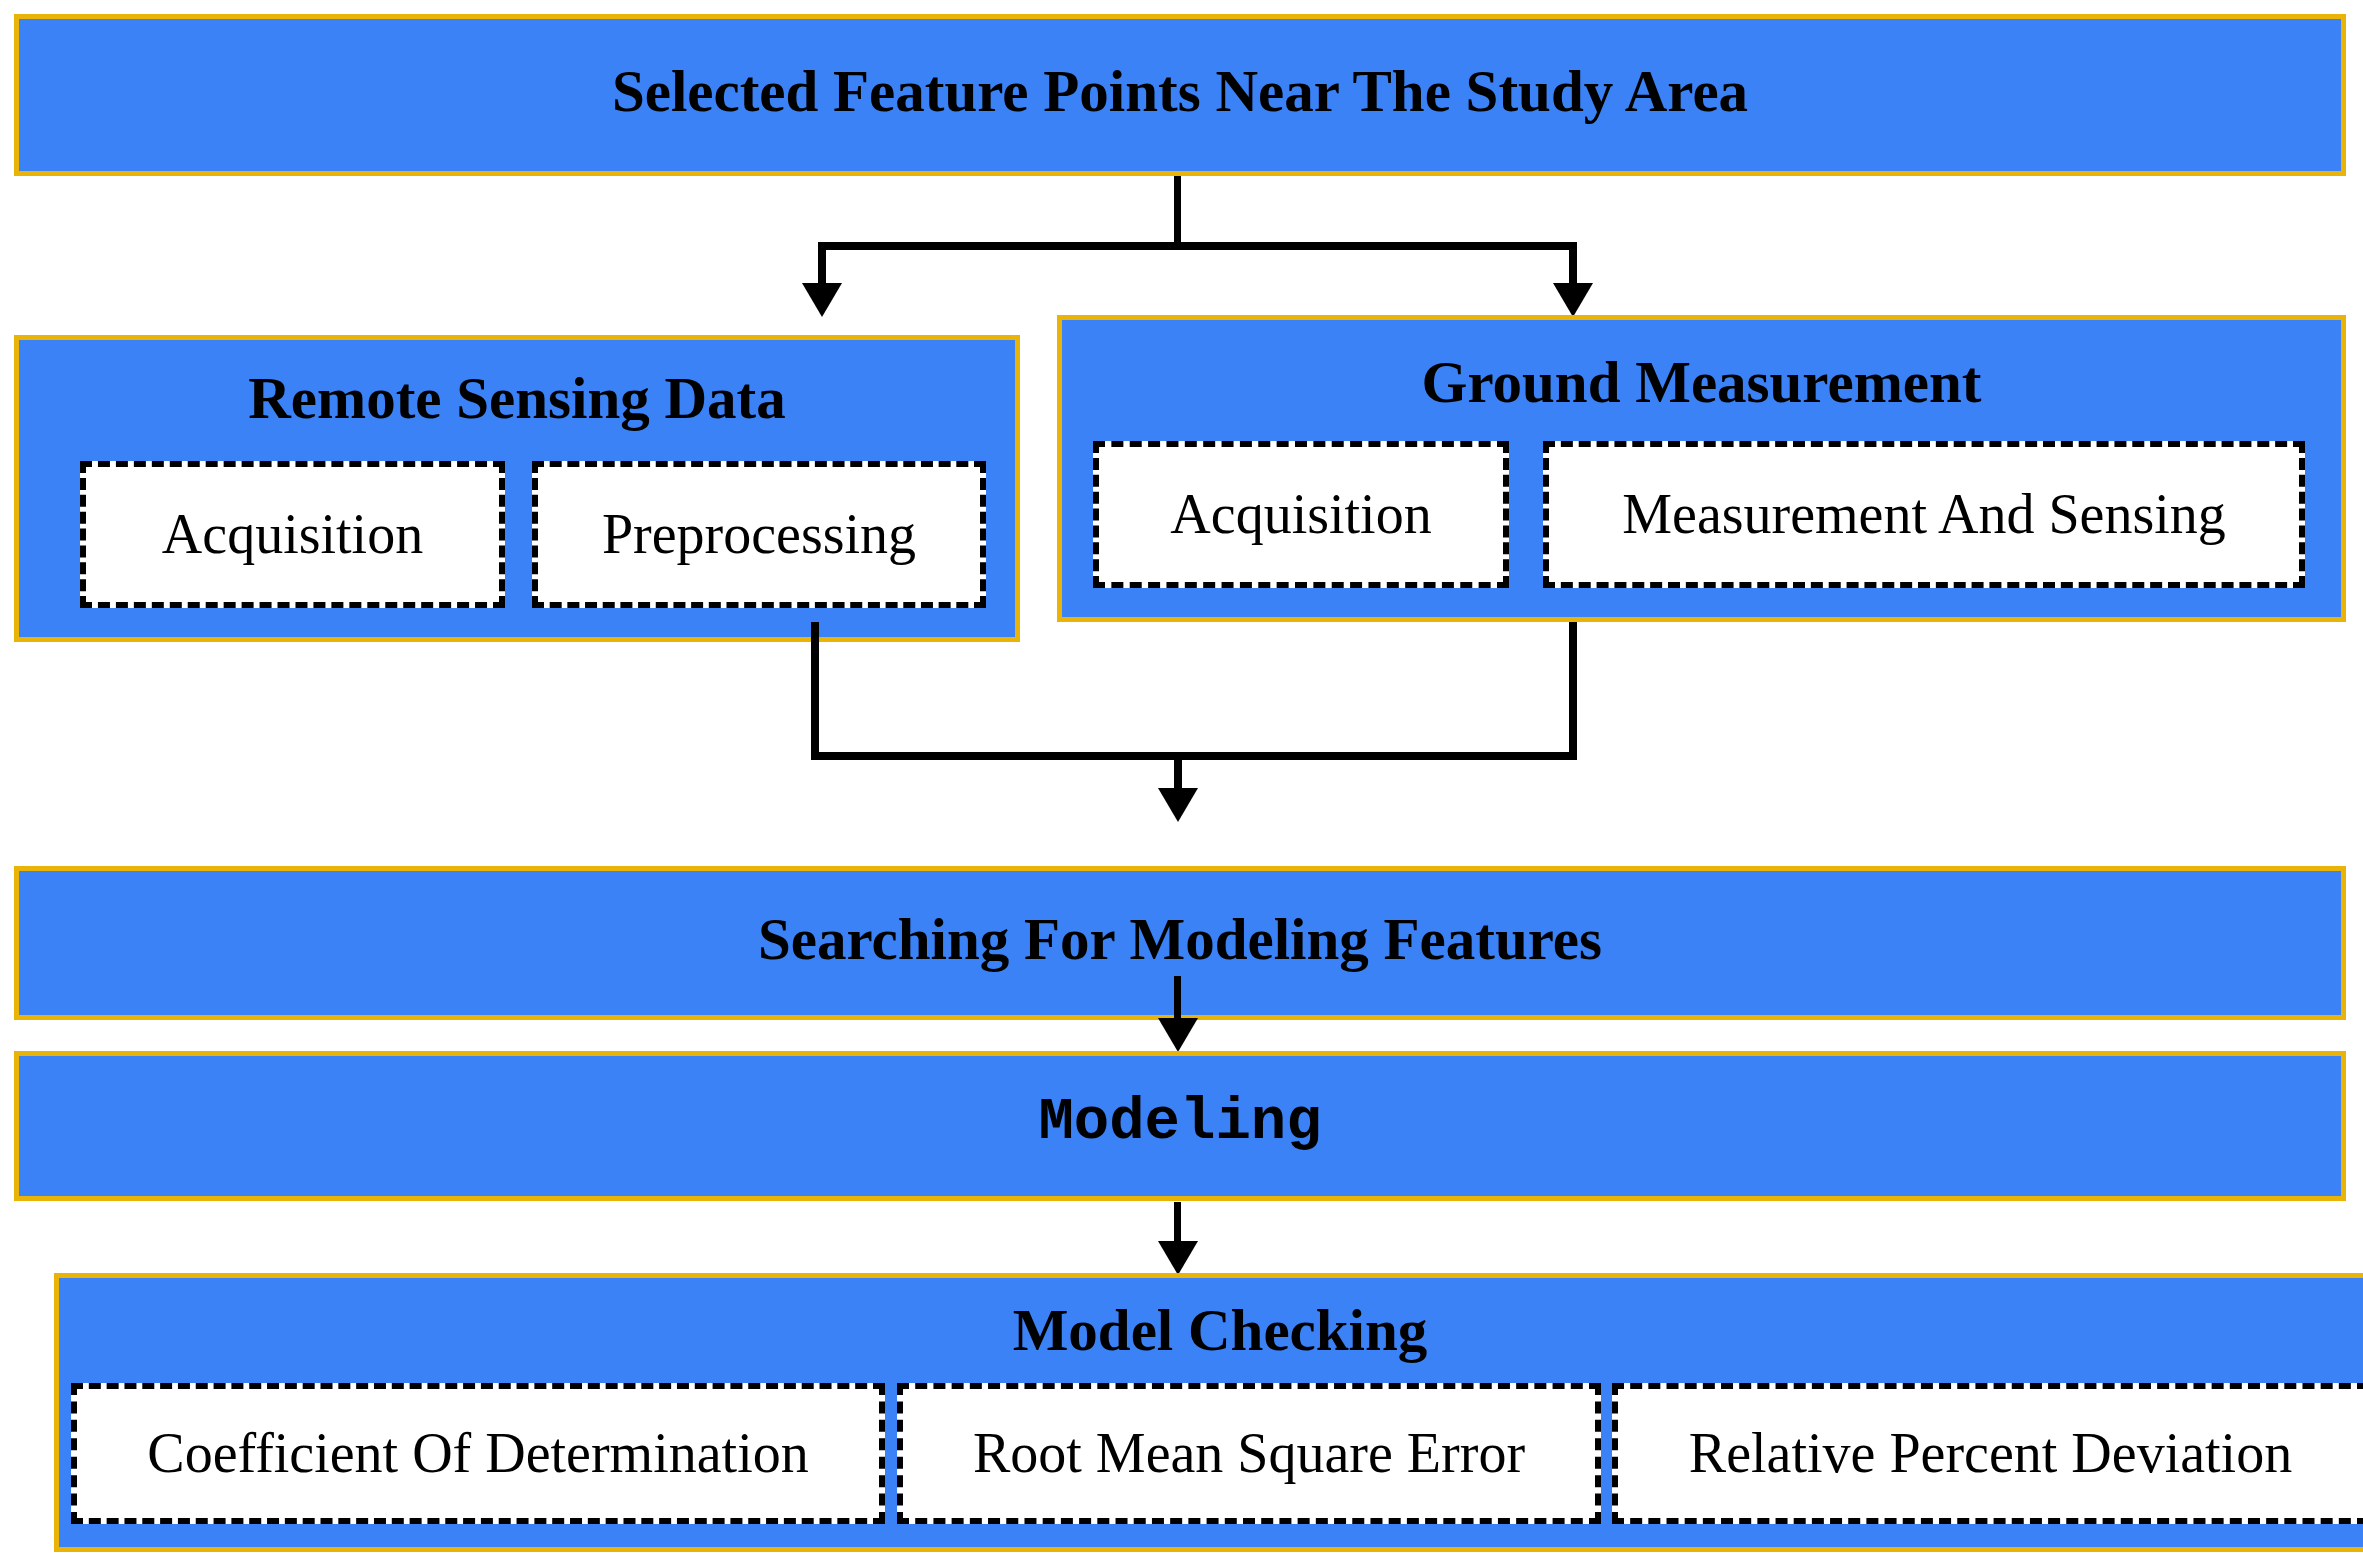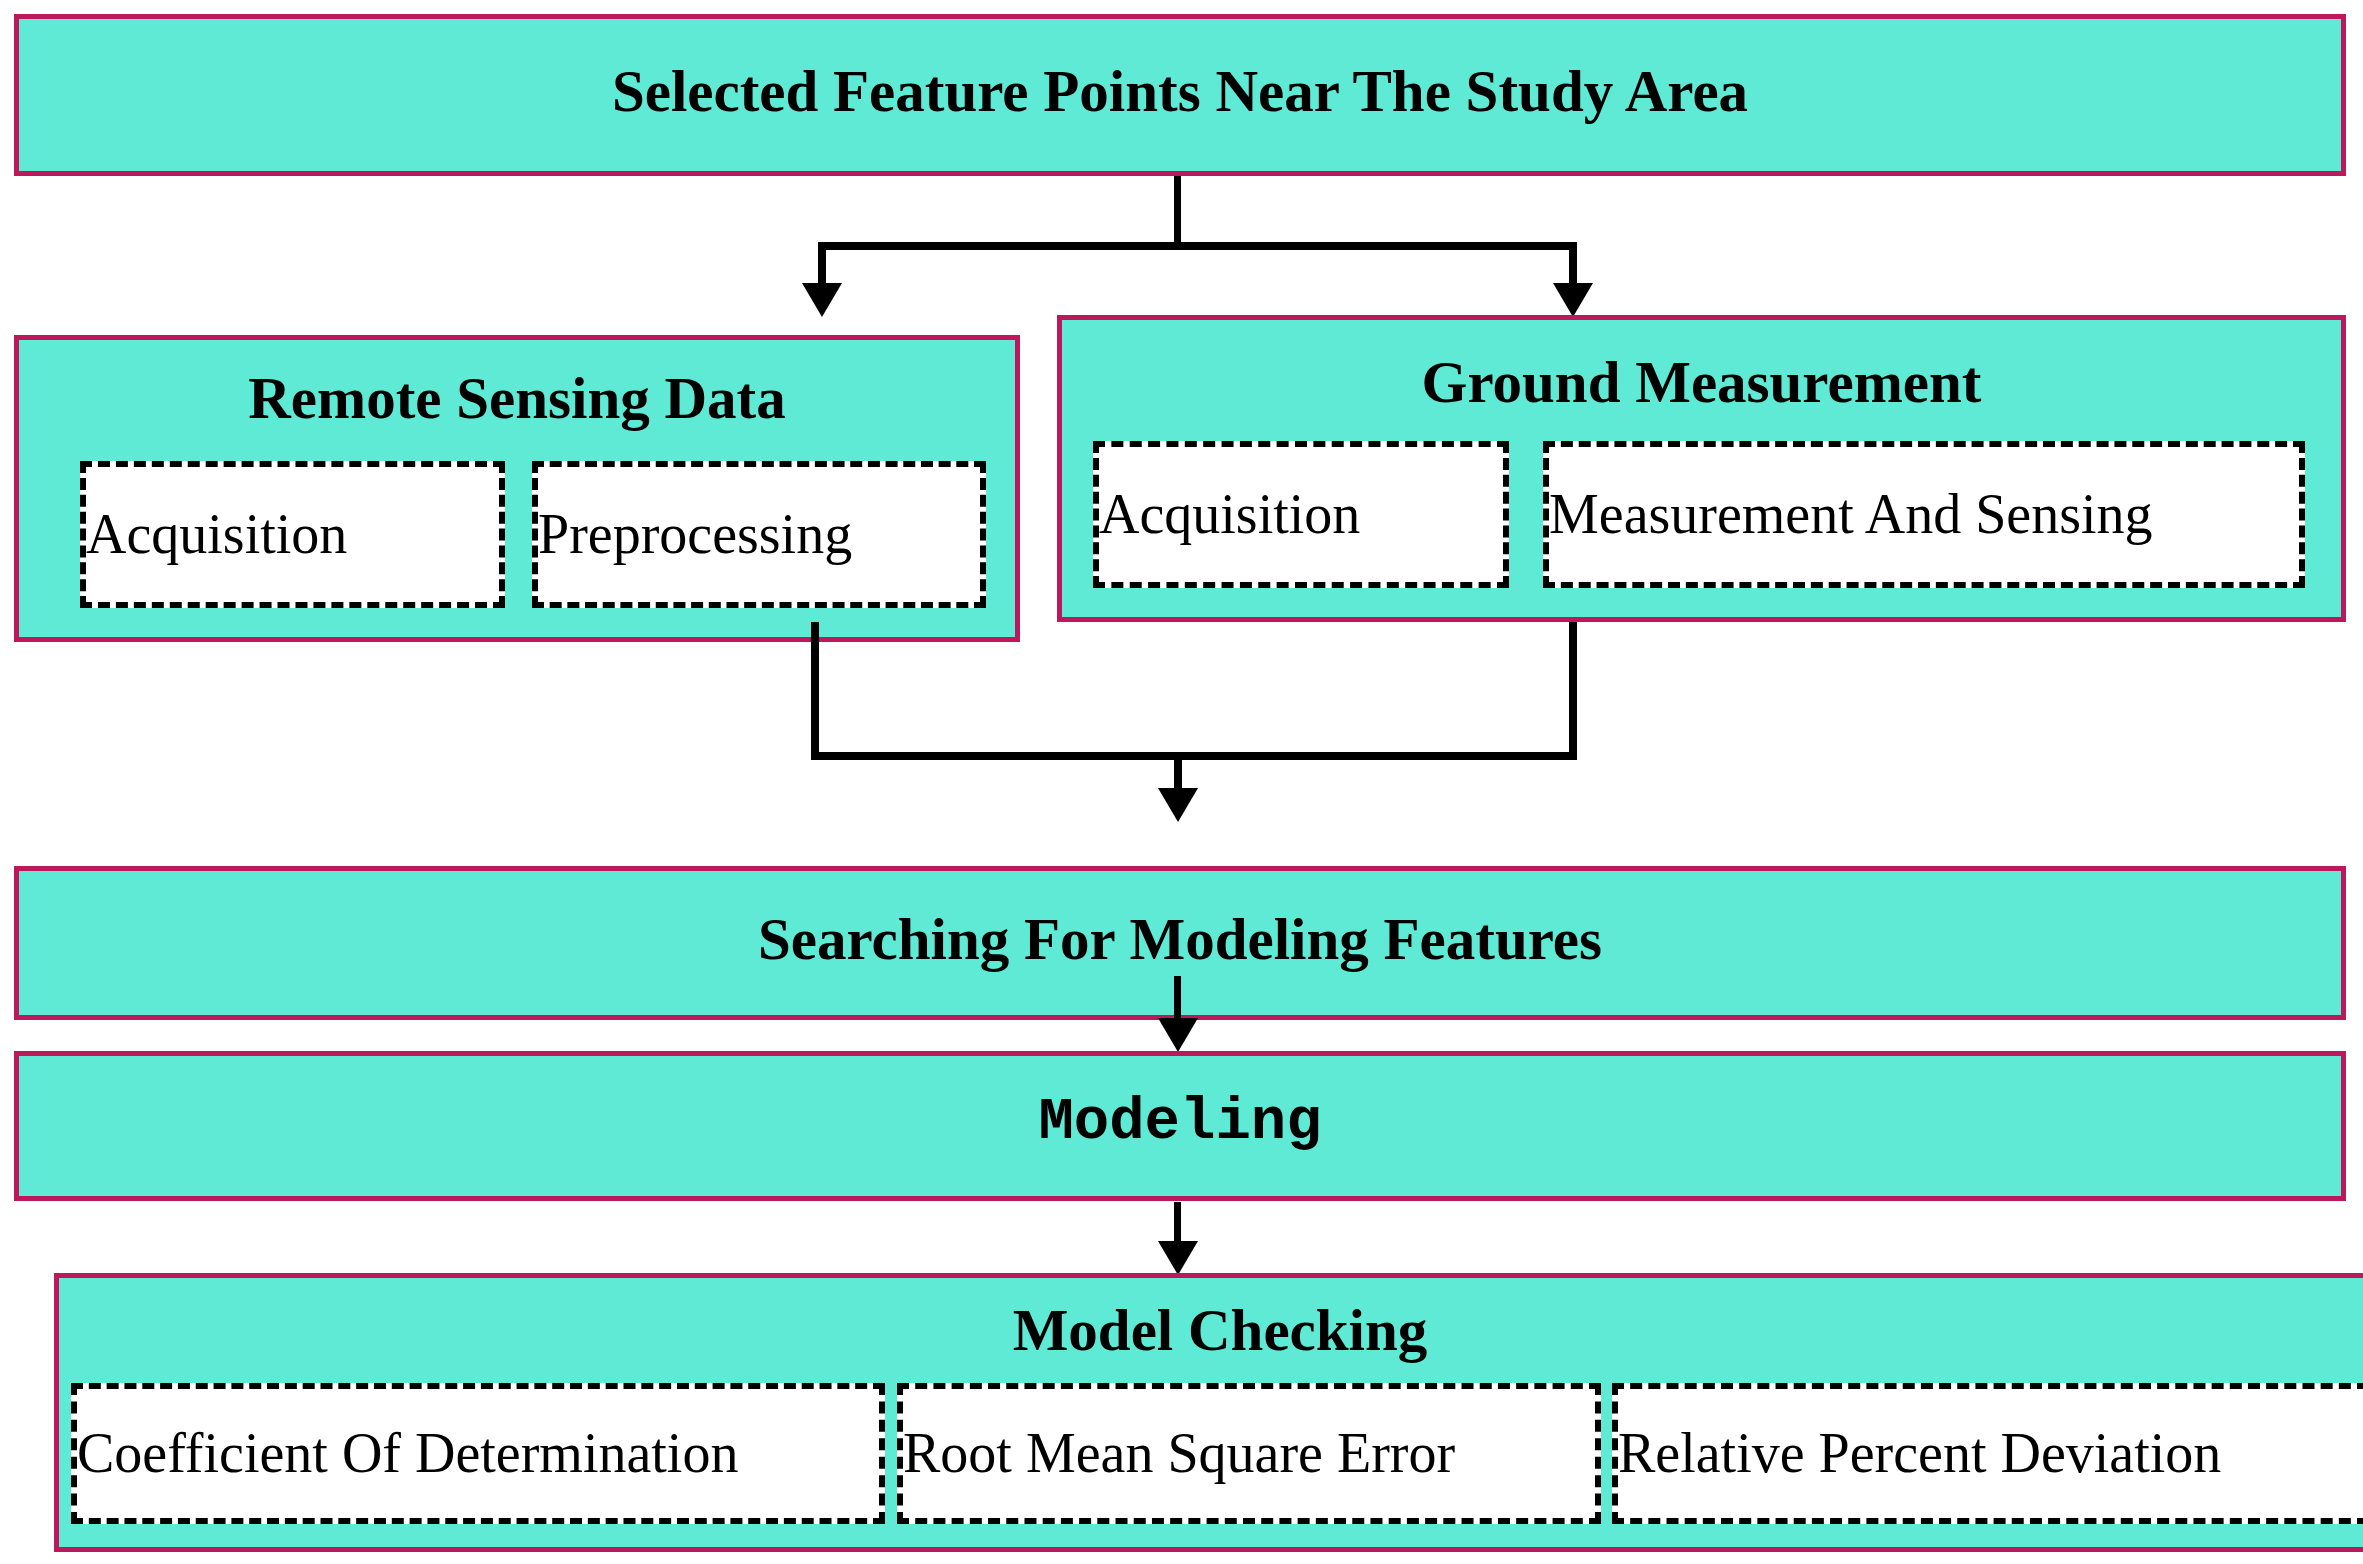--- a/index.html
+++ b/index.html
@@ -16,33 +16,33 @@
     width: 2363px;
     height: 1564px;
     background: #ffffff;
     overflow: hidden;
   }
 
   
   .box {
     position: absolute;
     box-sizing: border-box;
-    border: 5px solid #be185d;
-    background: #5eead4;
+    border: 5px solid #eab308;
+    background: #3b82f6;
   }
 
   
   .dashbox {
     position: absolute;
     box-sizing: border-box;
     border: 6px dashed #000000;
     background: #ffffff;
     display: flex;
     align-items: center;
-    justify-content: flex-start;
+    justify-content: center;
   }
 
   
   .title {
     position: absolute;
     left: 0;
     width: 100%;
     text-align: center;
     font-weight: bold;
     font-size: 59px;

